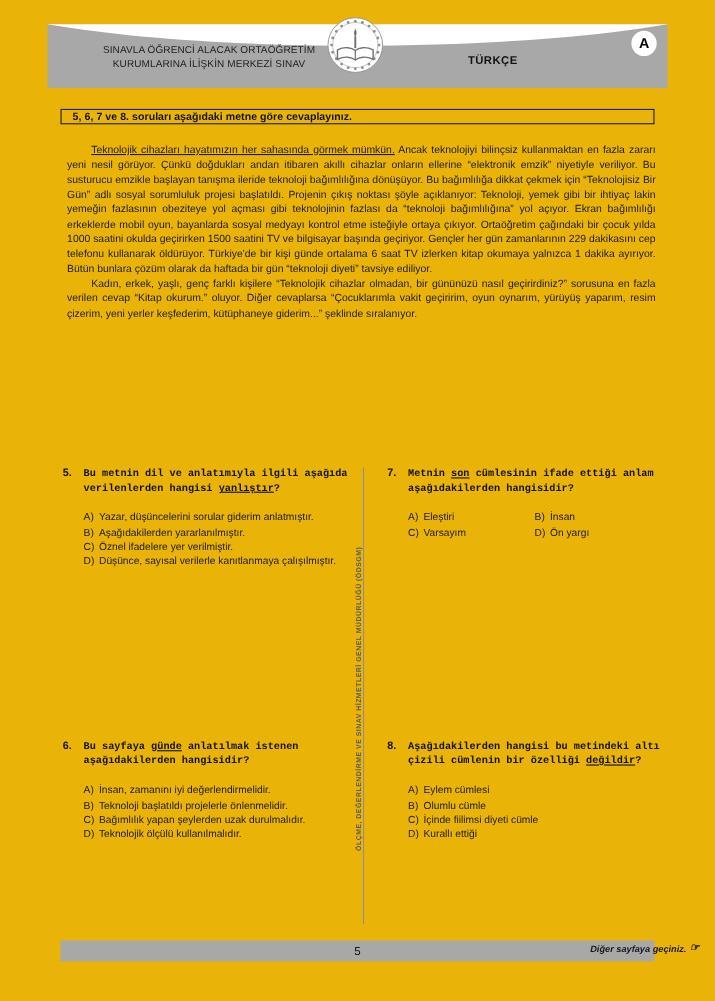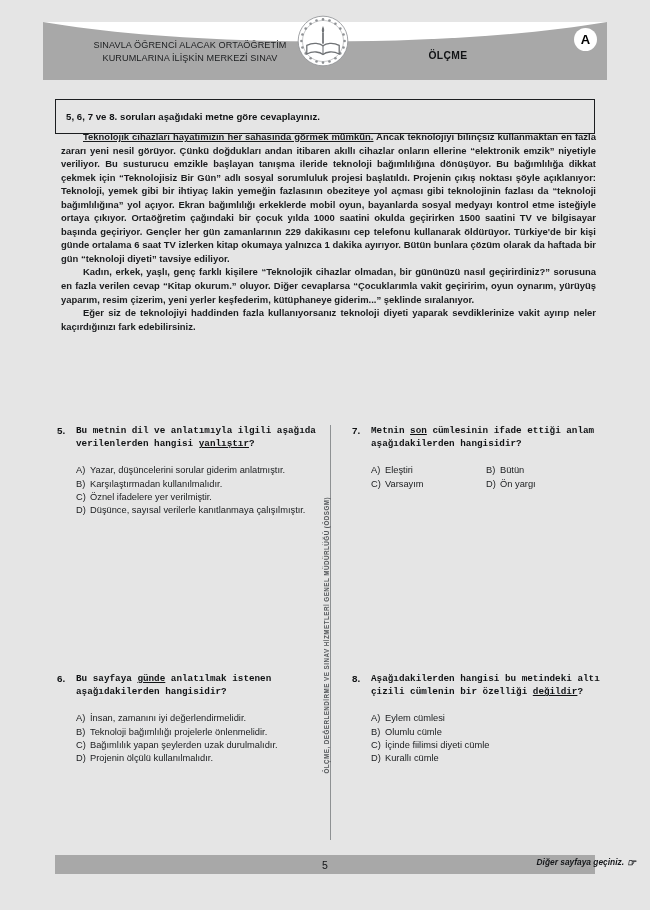--- a/index.html
+++ b/index.html
@@ -14,21 +14,21 @@
     position: relative;
     font-family: "Liberation Sans", sans-serif;
     color: #16181a;
     overflow: hidden;
   }
 
   
   .page {
     position: absolute;
     inset: 0;
-    background: #e5e5e5;
+    background: #eab308;
   }
 
   
   .header {
     position: absolute;
     left: 43px;
     top: 22px;
     width: 564px;
     height: 58px;
   }
@@ -86,21 +86,21 @@
     width: 54px;
     height: 54px;
   }
 
   
   .instruction-box {
     position: absolute;
     left: 55px;
     top: 99px;
     width: 540px;
-    height: 35px;
+    height: 14px;
     border: 1.2px solid #1c1e20;
     box-sizing: border-box;
     display: flex;
     align-items: center;
   }
   .instruction-text {
     padding-left: 10px;
     font-size: 9.6px;
     font-weight: bold;
     letter-spacing: 0.05px;
@@ -111,21 +111,20 @@
   .passage {
     position: absolute;
     left: 61px;
     top: 130px;
     width: 535px;
     font-size: 9.45px;
     line-height: 13.55px;
     text-align: justify;
     color: #1a1c1e;
     letter-spacing: 0.01px;
-    font-weight: bold;
   }
   .passage p {
     margin: 0 0 0 0;
     text-indent: 22px;
   }
   .passage p + p { margin-top: 0px; }
   .underline-sentence { text-decoration: underline; }
 
   
   .divider {
@@ -257,21 +256,21 @@
 
   <div class="header">
     <svg class="band-curve" viewBox="0 0 564 58" preserveAspectRatio="none">
       <path d="M0,0 L564,0 L564,58 L0,58 Z" fill="#a8a8a8"></path>
       <path d="M0,0 C150,26 414,26 564,0 L564,-4 L0,-4 Z" fill="#ffffff"></path>
     </svg>
 
     <div class="header-left">SINAVLA ÖĞRENCİ ALACAK ORTAÖĞRETİM
 KURUMLARINA İLİŞKİN MERKEZİ SINAV</div>
 
-    <div class="header-subject">ÖLÇME</div>
+    <div class="header-subject">TÜRKÇE</div>
 
     <svg class="meb-logo" viewBox="0 0 100 100">
       <circle cx="50" cy="50" r="46" fill="#ffffff" stroke="#8d9093" stroke-width="1.5"></circle>
       <circle cx="50" cy="50" r="38" fill="none" stroke="#9a9d9f" stroke-width="1"></circle>
       <g fill="#8e9194">
         <circle cx="50" cy="10" r="2.4"></circle>
           <circle cx="62" cy="12" r="2.4"></circle>
         <circle cx="73" cy="18" r="2.4"></circle>
           <circle cx="82" cy="27" r="2.4"></circle>
         <circle cx="88" cy="38" r="2.4"></circle>
@@ -302,41 +301,40 @@
     <div class="booklet-badge">A</div>
   </div>
 
   <div class="instruction-box">
     <div class="instruction-text">5, 6, 7 ve 8. soruları aşağıdaki metne göre cevaplayınız.</div>
   </div>
 
   <div class="passage">
     <p><span class="underline-sentence">Teknolojik cihazları hayatımızın her sahasında görmek mümkün.</span><span> Ancak teknolojiyi bilinçsiz kullanmaktan en fazla zararı yeni nesil görüyor. Çünkü doğdukları andan itibaren akıllı cihazlar onların ellerine “elektronik emzik” niyetiyle veriliyor. Bu susturucu emzikle başlayan tanışma ileride teknoloji bağımlılığına dönüşüyor. Bu bağımlılığa dikkat çekmek için “Teknolojisiz Bir Gün” adlı sosyal sorumluluk projesi başlatıldı. Projenin çıkış noktası şöyle açıklanıyor: Teknoloji, yemek gibi bir ihtiyaç lakin yemeğin fazlasının obeziteye yol açması gibi teknolojinin fazlası da “teknoloji bağımlılığına” yol açıyor. Ekran bağımlılığı erkeklerde mobil oyun, bayanlarda sosyal medyayı kontrol etme isteğiyle ortaya çıkıyor. Ortaöğretim çağındaki bir çocuk yılda 1000 saatini okulda geçirirken 1500 saatini TV ve bilgisayar başında geçiriyor. Gençler her gün zamanlarının 229 dakikasını cep telefonu kullanarak öldürüyor. Türkiye'de bir kişi günde ortalama 6 saat TV izlerken kitap okumaya yalnızca 1 dakika ayırıyor. Bütün bunlara çözüm olarak da haftada bir gün “teknoloji diyeti” tavsiye ediliyor.</span></p>
     <p>Kadın, erkek, yaşlı, genç farklı kişilere “Teknolojik cihazlar olmadan, bir gününüzü nasıl geçirirdiniz?” sorusuna en fazla verilen cevap “Kitap okurum.” oluyor. Diğer cevaplarsa “Çocuklarımla vakit geçiririm, oyun oynarım, yürüyüş yaparım, resim çizerim, yeni yerler keşfederim, kütüphaneye giderim...” şeklinde sıralanıyor.</p>
-    <p>Eğer siz de teknolojiyi haddinden fazla kullanıyorsanız teknoloji diyeti yaparak sevdiklerinize vakit ayırıp neler kaçırdığınızı fark edebilirsiniz.</p>
   </div>
 
   <div class="divider"></div>
   <div class="vertical-label">
     <span>ÖLÇME, DEĞERLENDİRME VE SINAV HİZMETLERİ GENEL MÜDÜRLÜĞÜ (ÖDSGM)</span>
   </div>
 
   <div class="question q-5">
     <div class="q-head">
       <span class="q-num">5.</span>
       <span class="q-stem"><span>Bu metnin dil ve anlatımıyla ilgili aşağıda verilenlerden hangisi </span><u>yanlıştır</u><span>?</span></span>
     </div>
     <div class="q-options">
       <div class="opt">
         <span class="opt-letter">A)</span>
         <span class="opt-text">Yazar, düşüncelerini sorular giderim anlatmıştır.</span>
       </div>
       <div class="opt">
         <span class="opt-letter">B)</span>
-        <span class="opt-text">Karşılaştırmadan kullanılmalıdır.</span>
+        <span class="opt-text">Aşağıdakilerden yararlanılmıştır.</span>
       </div>
       <div class="opt">
         <span class="opt-letter">C)</span>
         <span class="opt-text">Öznel ifadelere yer verilmiştir.</span>
       </div>
       <div class="opt">
         <span class="opt-letter">D)</span>
         <span class="opt-text">Düşünce, sayısal verilerle kanıtlanmaya çalışılmıştır.</span>
       </div>
     </div>
@@ -347,21 +345,21 @@
       <span class="q-num">7.</span>
       <span class="q-stem"><span>Metnin </span><u>son</u><span> cümlesinin ifade ettiği anlam aşağıdakilerden hangisidir?</span></span>
     </div>
     <div class="q-options grid2">
       <div class="opt">
         <span class="opt-letter">A)</span>
         <span class="opt-text">Eleştiri</span>
       </div>
       <div class="opt">
         <span class="opt-letter">B)</span>
-        <span class="opt-text">Bütün</span>
+        <span class="opt-text">İnsan</span>
       </div>
       <div class="opt">
         <span class="opt-letter">C)</span>
         <span class="opt-text">Varsayım</span>
       </div>
       <div class="opt">
         <span class="opt-letter">D)</span>
         <span class="opt-text">Ön yargı</span>
       </div>
     </div>
@@ -372,29 +370,29 @@
       <span class="q-num">6.</span>
       <span class="q-stem"><span>Bu sayfaya </span><u>günde</u><span> anlatılmak istenen aşağıdakilerden hangisidir?</span></span>
     </div>
     <div class="q-options">
       <div class="opt">
         <span class="opt-letter">A)</span>
         <span class="opt-text">İnsan, zamanını iyi değerlendirmelidir.</span>
       </div>
       <div class="opt">
         <span class="opt-letter">B)</span>
-        <span class="opt-text">Teknoloji bağımlılığı projelerle önlenmelidir.</span>
+        <span class="opt-text">Teknoloji başlatıldı projelerle önlenmelidir.</span>
       </div>
       <div class="opt">
         <span class="opt-letter">C)</span>
         <span class="opt-text">Bağımlılık yapan şeylerden uzak durulmalıdır.</span>
       </div>
       <div class="opt">
         <span class="opt-letter">D)</span>
-        <span class="opt-text">Projenin ölçülü kullanılmalıdır.</span>
+        <span class="opt-text">Teknolojik ölçülü kullanılmalıdır.</span>
       </div>
     </div>
   </div>
 
   <div class="question q-8">
     <div class="q-head">
       <span class="q-num">8.</span>
       <span class="q-stem"><span>Aşağıdakilerden hangisi bu metindeki altı çizili cümlenin bir özelliği </span><u>değildir</u><span>?</span></span>
     </div>
     <div class="q-options">
@@ -405,21 +403,21 @@
       <div class="opt">
         <span class="opt-letter">B)</span>
         <span class="opt-text">Olumlu cümle</span>
       </div>
       <div class="opt">
         <span class="opt-letter">C)</span>
         <span class="opt-text">İçinde fiilimsi diyeti cümle</span>
       </div>
       <div class="opt">
         <span class="opt-letter">D)</span>
-        <span class="opt-text">Kurallı cümle</span>
+        <span class="opt-text">Kurallı ettiği</span>
       </div>
     </div>
   </div>
 
   <div class="footer-band"></div>
   <div class="footer-page">5</div>
   <div class="footer-next">
     <span>Diğer sayfaya geçiniz.</span>
     <span class="hand-icon">☞</span>
   </div>

